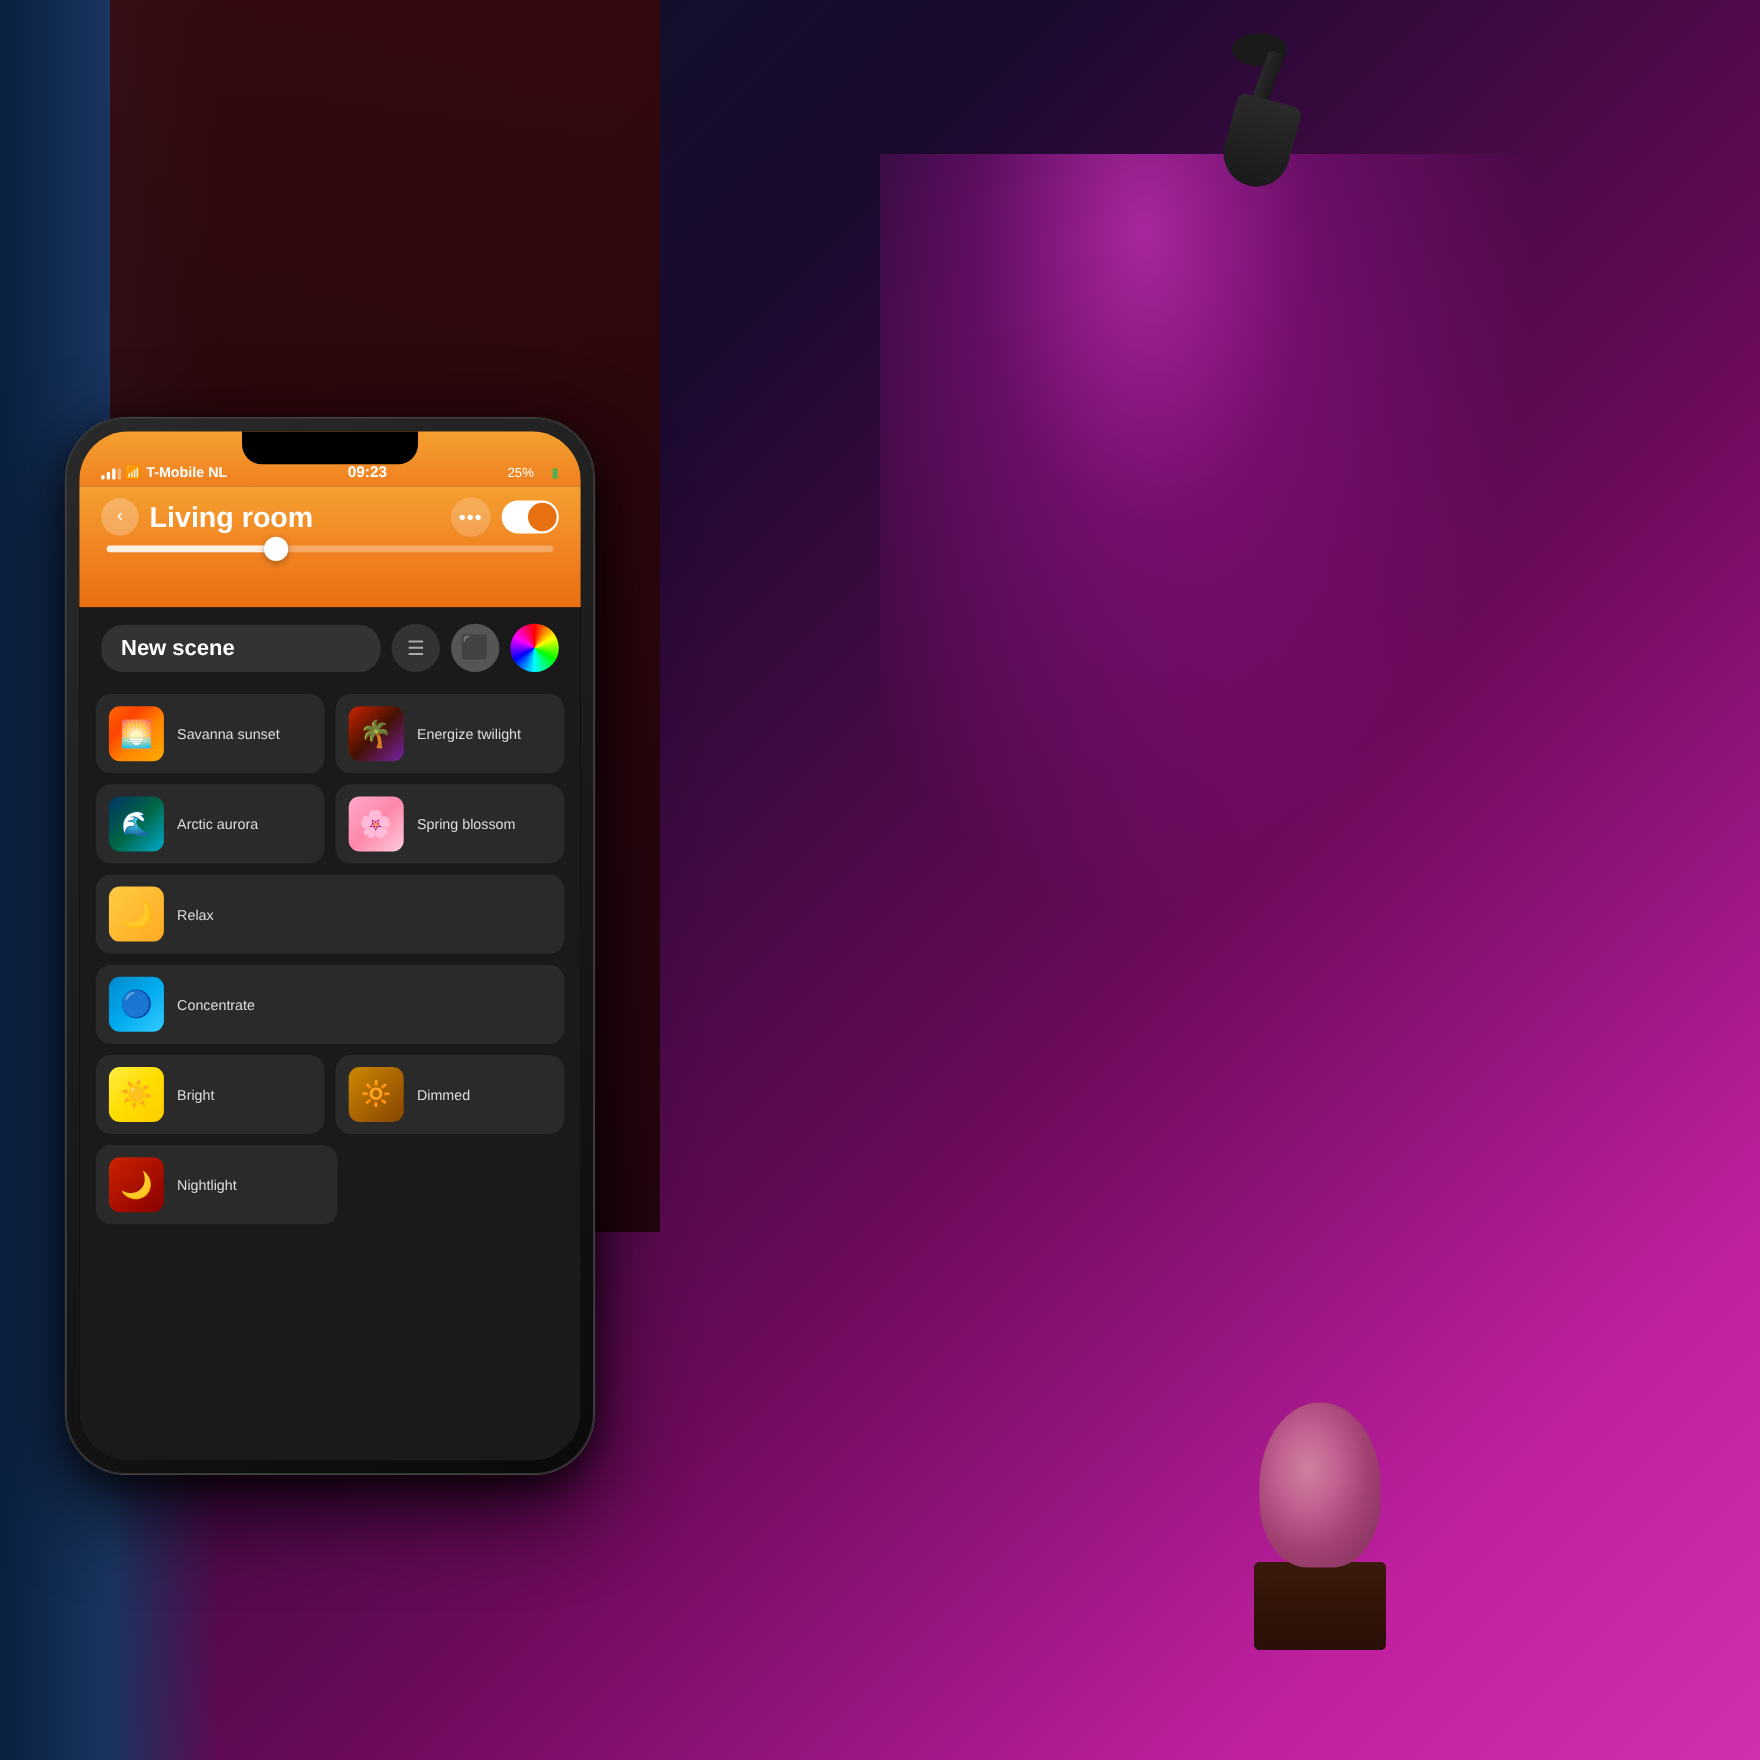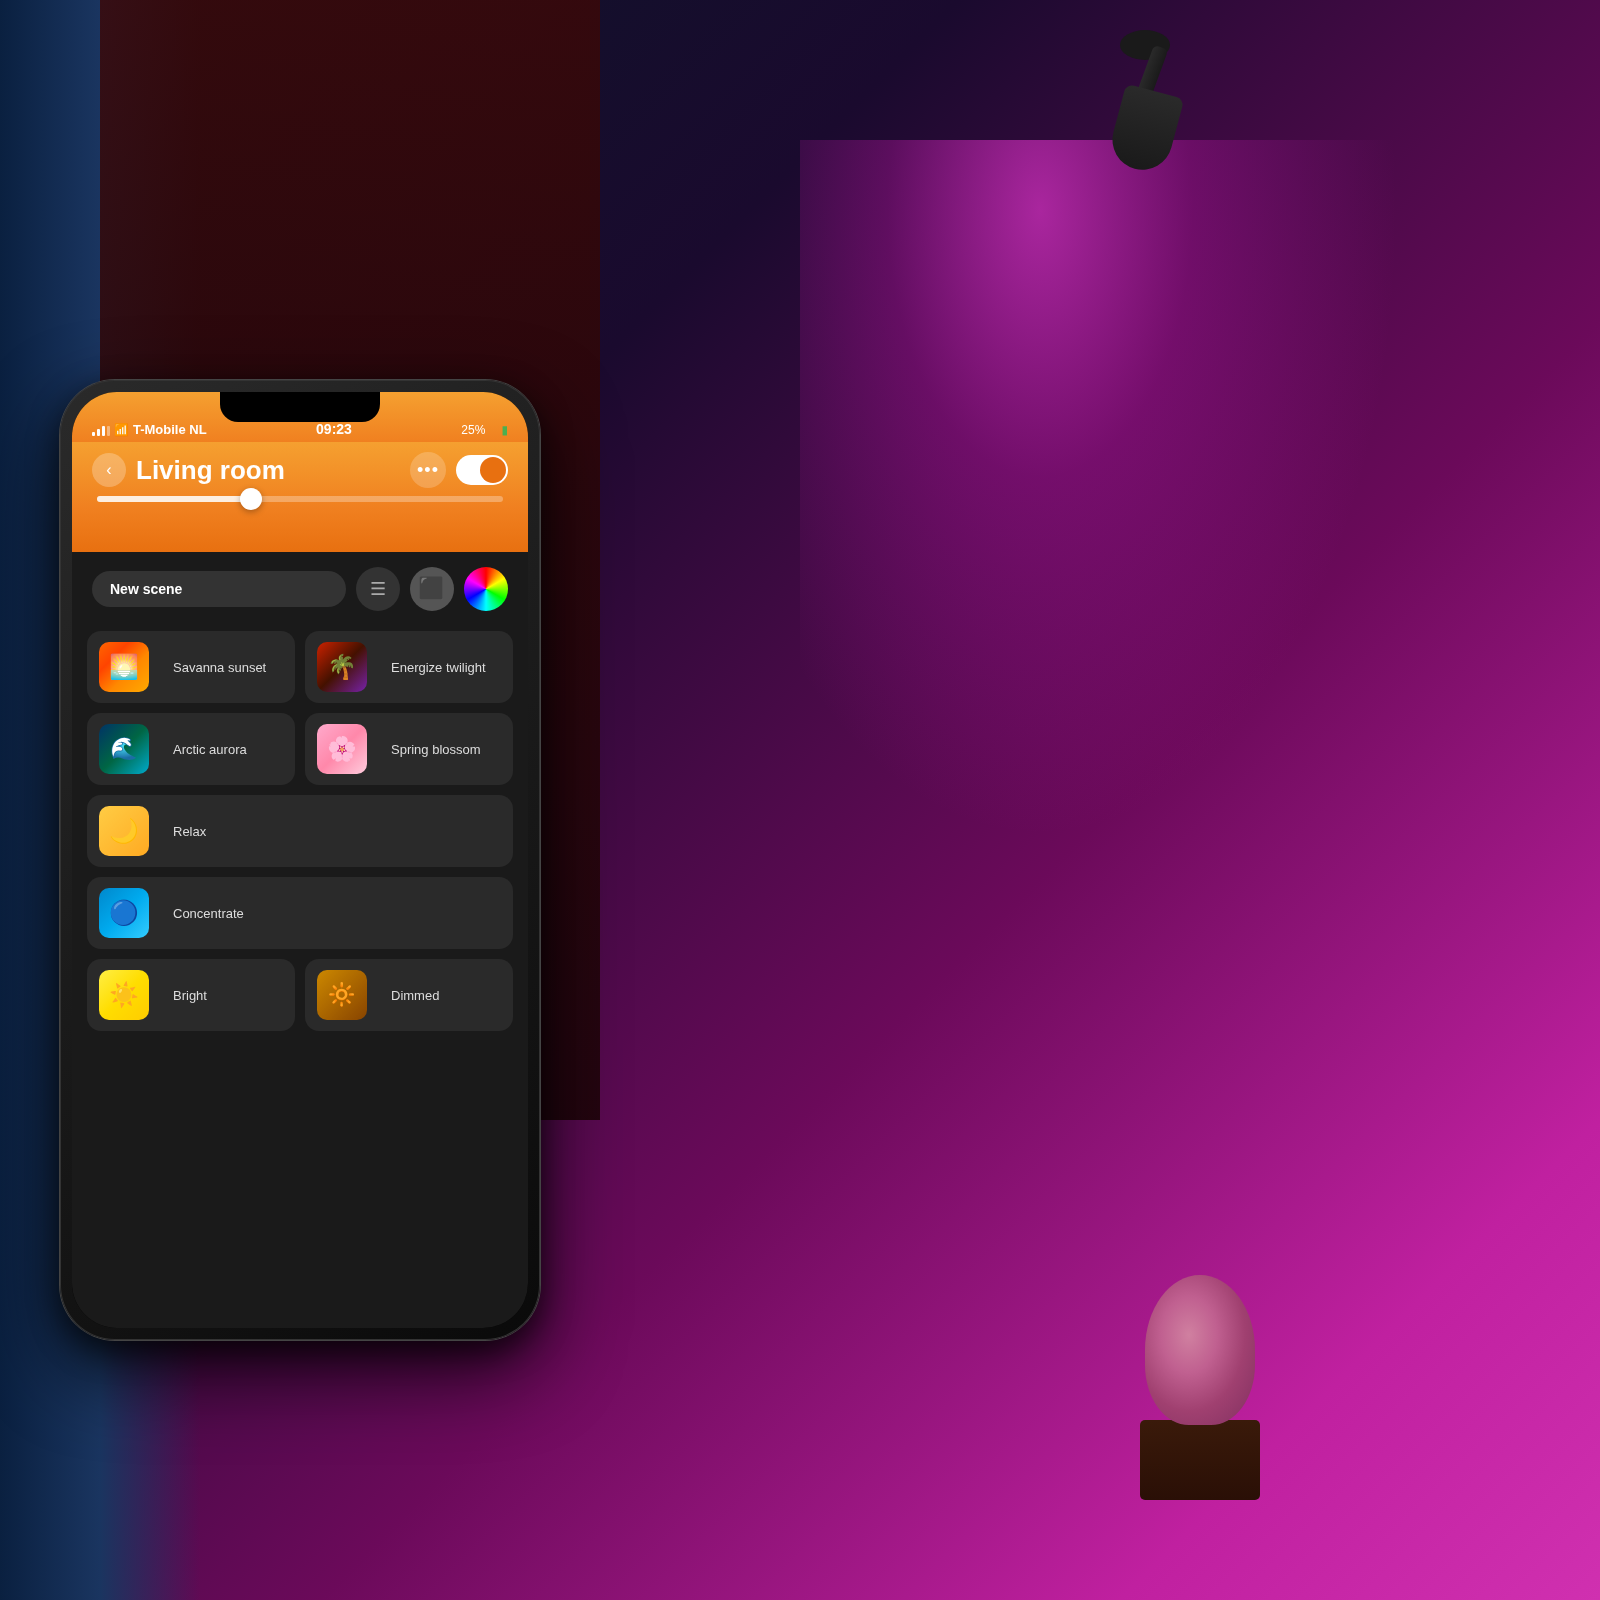--- a/index.html
+++ b/index.html
@@ -337,21 +337,21 @@
       display: flex;
       align-items: center;
       padding: 15px 20px;
       gap: 10px;
     }
 
     .new-scene-btn {
       background: #333;
       border-radius: 20px;
       padding: 10px 18px;
-      font-size: 14px;
+      font-size: 20px;
       font-weight: 600;
       color: #fff;
       cursor: pointer;
       flex: 1;
     }
 
     .toolbar-icon-btn {
       width: 44px;
       height: 44px;
       border-radius: 50%;
@@ -390,21 +390,21 @@
       gap: 10px;
     }
 
     .scene-item {
       flex: 1;
       height: 72px;
       background: #2a2a2a;
       border-radius: 14px;
       display: flex;
       align-items: center;
-      gap: 24px;
+      gap: 12px;
       padding: 0 12px;
       cursor: pointer;
       overflow: hidden;
     }
 
     .scene-thumb {
       width: 50px;
       height: 50px;
       border-radius: 10px;
       flex-shrink: 0;
@@ -672,19 +672,26 @@
             <div class="scene-item">
               <div class="scene-thumb thumb-bright"></div>
               <span class="scene-label">Bright</span>
             </div>
             <div class="scene-item">
               <div class="scene-thumb thumb-dimmed"></div>
               <span class="scene-label">Dimmed</span>
             </div>
           </div>
 
+          <div class="scene-row">
+            <div class="scene-item">
+              <div class="scene-thumb thumb-nightlight"></div>
+              <span class="scene-label">Nightlight</span>
+            </div>
+            <div style="flex:1"></div>
+          </div>
 
         </div>
       </div>
 
     </div>
   </div>
 </div>
 
 </body></html>

